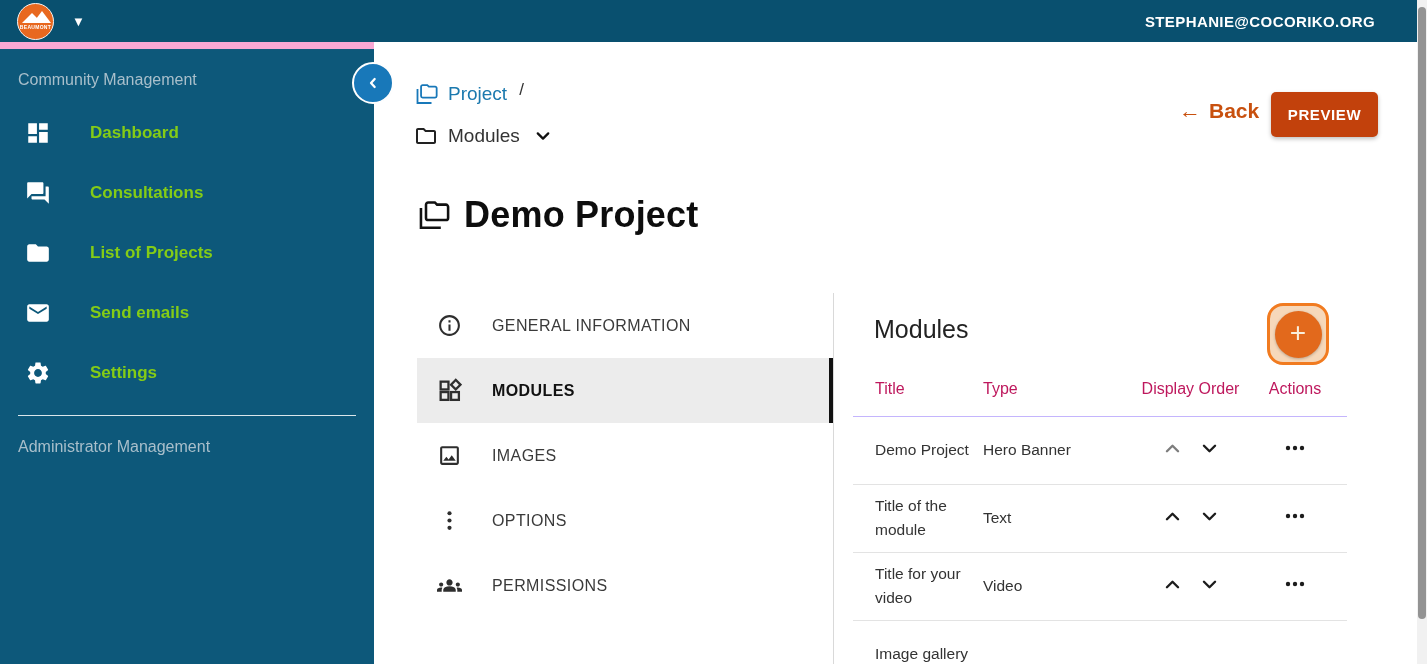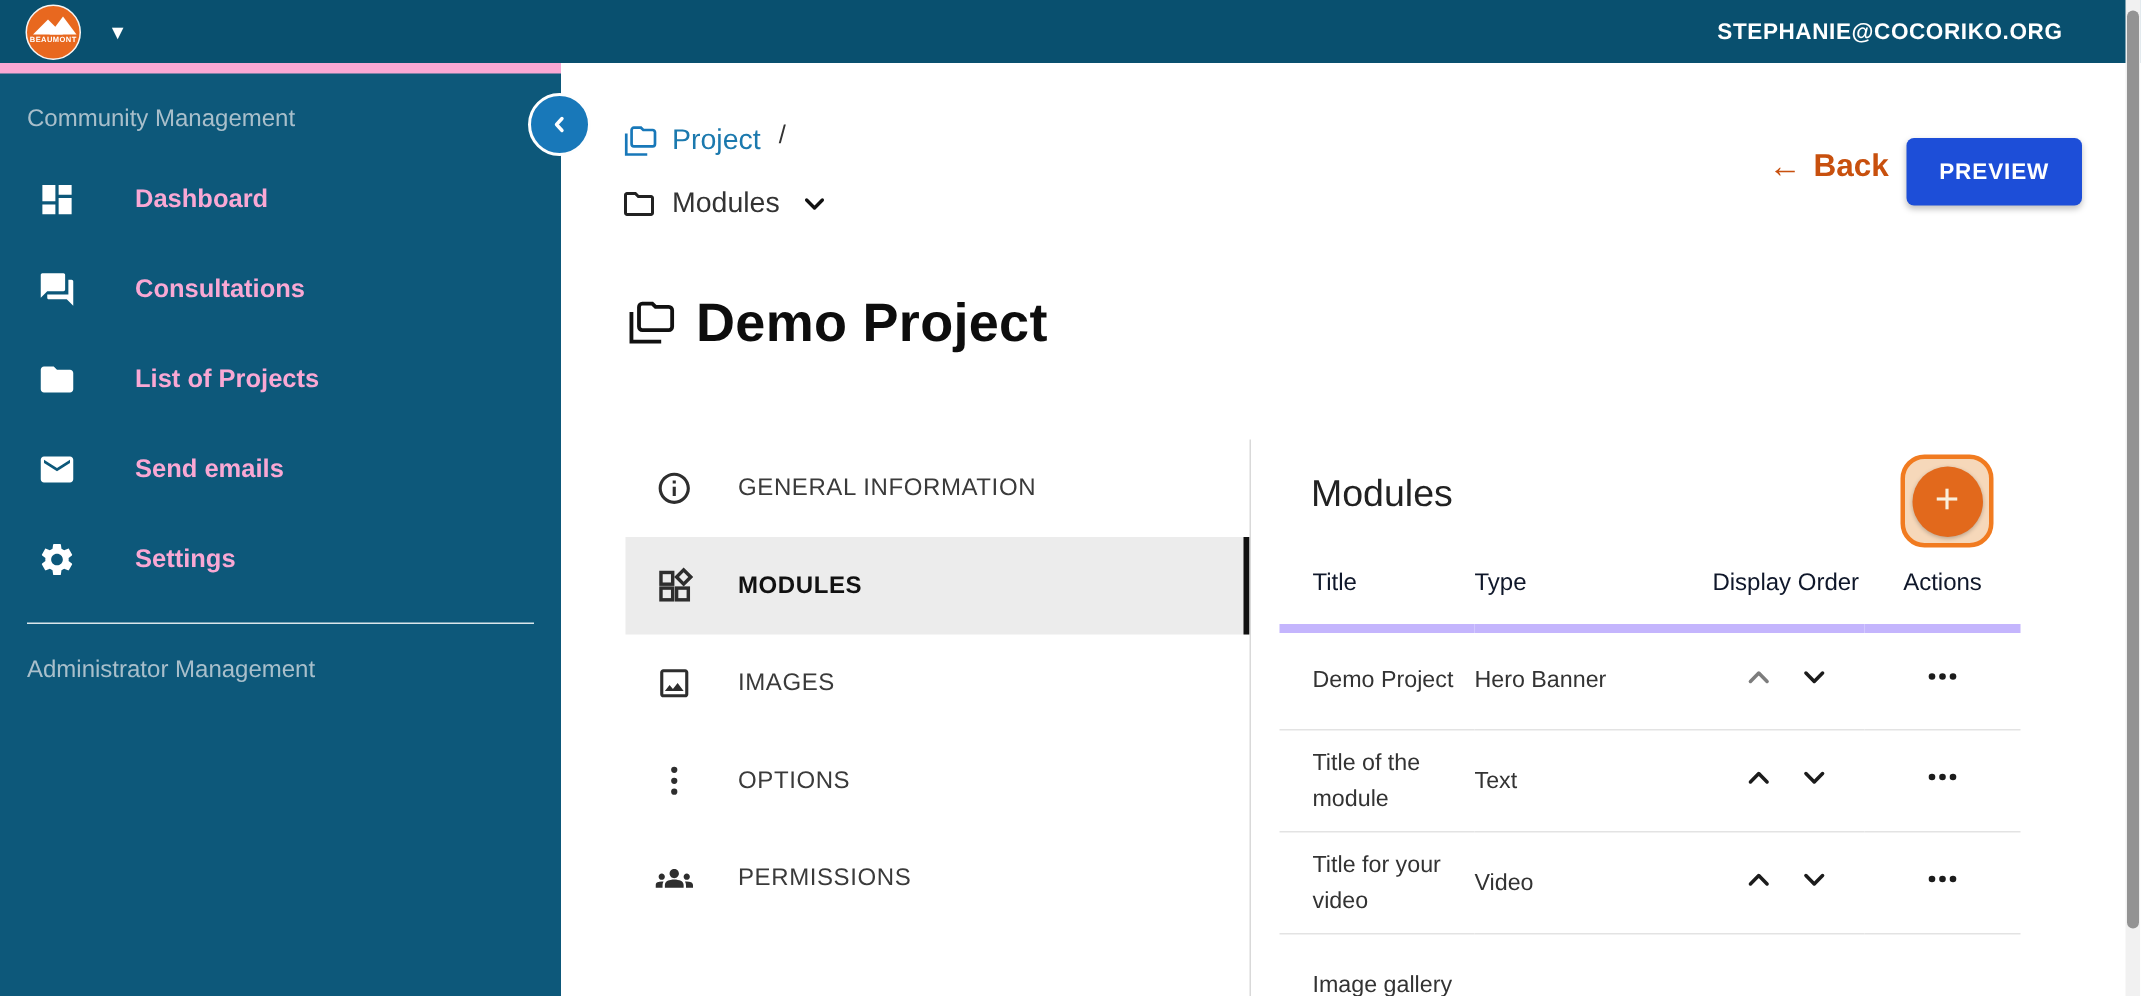--- a/index.html
+++ b/index.html
@@ -16,21 +16,21 @@
   .caret-down { color:#fff; font-size:13px; margin-left:18px; }
   .topbar-spacer { flex:1; }
   .user-email { color:#fff; font-size:15px; font-weight:600; letter-spacing:.4px; margin-right:52px; }
 
   
   .sidebar { position:absolute; left:0; top:42px; width:374px; height:622px; background:#0d587a; border-top:7px solid #f9a8d4; z-index:10; }
   .side-section-label { color:#a9bfcb; font-size:16px; padding:22px 0 0 18px; }
   .side-items { margin-top:14px; }
   .side-item { display:flex; align-items:center; height:60px; cursor:pointer; }
   .side-item .s-icon { width:26px; height:26px; color:#fff; margin-left:25px; flex:0 0 auto; }
-  .side-item .s-label { color:#f9a8d4; font-size:17px; font-weight:600; margin-left:39px; }
+  .side-item .s-label { color:#84cc16; font-size:17px; font-weight:600; margin-left:39px; }
   .side-divider { height:1px; background:rgba(255,255,255,.85); margin:12px 18px 0 18px; }
 
   svg.ic { display:block; width:100%; height:100%; }
 
   
   .collapse-btn { position:absolute; left:352px; top:62px; width:42px; height:42px; border-radius:50%; background:#1878b9; border:2px solid #fefefe; z-index:40; display:flex; align-items:center; justify-content:center; cursor:pointer; }
   .collapse-btn svg { width:16px; height:16px; color:#fff; }
 
   
   .content { position:absolute; left:374px; top:42px; width:1043px; height:622px; background:#fff; overflow:hidden; }
@@ -39,21 +39,21 @@
   .breadcrumb-1 .b-icon { width:24px; height:24px; color:#1878b9; }
   .breadcrumb-link { color:#1b79ae; font-size:19px; cursor:pointer; }
   .breadcrumb-sep { color:#333; font-size:17px; margin-left:2px; position:relative; top:-4px; }
   .breadcrumb-2 { position:absolute; left:40px; top:82px; display:flex; align-items:center; gap:10px; }
   .breadcrumb-2 .b-icon { width:24px; height:24px; color:#222; }
   .breadcrumb-current { color:#333; font-size:19px; }
   .breadcrumb-2 .chev { width:18px; height:18px; color:#111; margin-left:4px; }
 
   .back-link { position:absolute; left:805px; top:56px; display:flex; align-items:center; gap:8px; color:#c8500e; font-size:21px; font-weight:bold; cursor:pointer; }
   .back-link .arrow { font-size:22px; font-weight:normal; }
-  .preview-btn { position:absolute; left:897px; top:50px; width:117px; height:45px; background:#1d4ed8; color:#fff; border:none; border-radius:5px; font-size:15px; font-weight:bold; letter-spacing:.6px; cursor:pointer; box-shadow:0 2px 4px rgba(0,0,0,.25); font-family:"Liberation Sans",sans-serif; }
+  .preview-btn { position:absolute; left:897px; top:50px; width:107px; height:45px; background:#c2410c; color:#fff; border:none; border-radius:5px; font-size:15px; font-weight:bold; letter-spacing:.6px; cursor:pointer; box-shadow:0 2px 4px rgba(0,0,0,.25); font-family:"Liberation Sans",sans-serif; }
 
   .page-title-row { position:absolute; left:42px; top:152px; display:flex; align-items:center; gap:14px; }
   .page-title-row .t-icon { width:34px; height:34px; color:#111; }
   .page-title { font-size:36px; font-weight:800; color:#0d0d0d; letter-spacing:.2px; }
 
   
   .tabs { position:absolute; left:43px; top:251px; width:416px; }
   .tab { display:flex; align-items:center; height:65px; cursor:pointer; }
   .tab .tb-icon { width:25px; height:25px; color:#2e2e2e; margin-left:20px; flex:0 0 auto; }
   .tab .tb-label { font-size:16px; color:#3a3a3a; margin-left:30px; letter-spacing:.4px; }
@@ -64,21 +64,21 @@
   
   .modules-panel { position:absolute; left:479px; top:251px; width:494px; }
   .modules-heading { font-size:25px; color:#222; font-weight:500; padding:22px 0 0 21px; }
   .add-btn { position:absolute; right:18px; top:10px; width:62px; height:62px; border-radius:16px; background:#f6d8ba; border:3px solid #f17b20; display:flex; align-items:center; justify-content:center; cursor:pointer; }
   .add-btn .circle { width:47px; height:47px; border-radius:50%; background:#e2691c; display:flex; align-items:center; justify-content:center; box-shadow:0 1px 3px rgba(0,0,0,.25); }
   .add-btn .plus { color:#f9efdc; font-size:28px; font-weight:400; line-height:1; position:relative; top:-1px; }
 
   table.mod-table { width:494px; border-collapse:collapse; margin-top:22px; table-layout:fixed; }
   .mod-table col.c-title { width:130px; } .mod-table col.c-type { width:155px; }
   .mod-table col.c-disp { width:105px; } .mod-table col.c-act { width:104px; }
-  .mod-table th { font-size:16px; font-weight:400; color:#0f172a; padding:10px 0 14px 0; text-align:left; border-bottom:6px solid #c4b5fd; vertical-align:middle; }
+  .mod-table th { font-size:16px; font-weight:400; color:#be185d; padding:10px 0 14px 0; text-align:left; border-bottom:1px solid #c4b5fd; vertical-align:middle; }
   .mod-table th.h-title { padding-left:22px; }
   .mod-table th.h-disp, .mod-table th.h-act { text-align:center; }
   .mod-table th.h-disp { line-height:1.6; }
   .mod-table td { border-bottom:1px solid #e3e3e3; height:68px; font-size:15.5px; color:#333; vertical-align:middle; }
   .mod-table td.c-title { padding-left:22px; line-height:24px; padding-right:10px; }
   .mod-table td.c-disp, .mod-table td.c-act { text-align:center; }
   .order-chevs { display:inline-flex; gap:18px; align-items:center; }
   .order-chevs svg { width:19px; height:19px; color:#1c1c1c; cursor:pointer; }
   .order-chevs svg.muted { color:#7d7d7d; }
   .more-dots { display:inline-block; width:24px; height:24px; color:#1c1c1c; cursor:pointer; }

